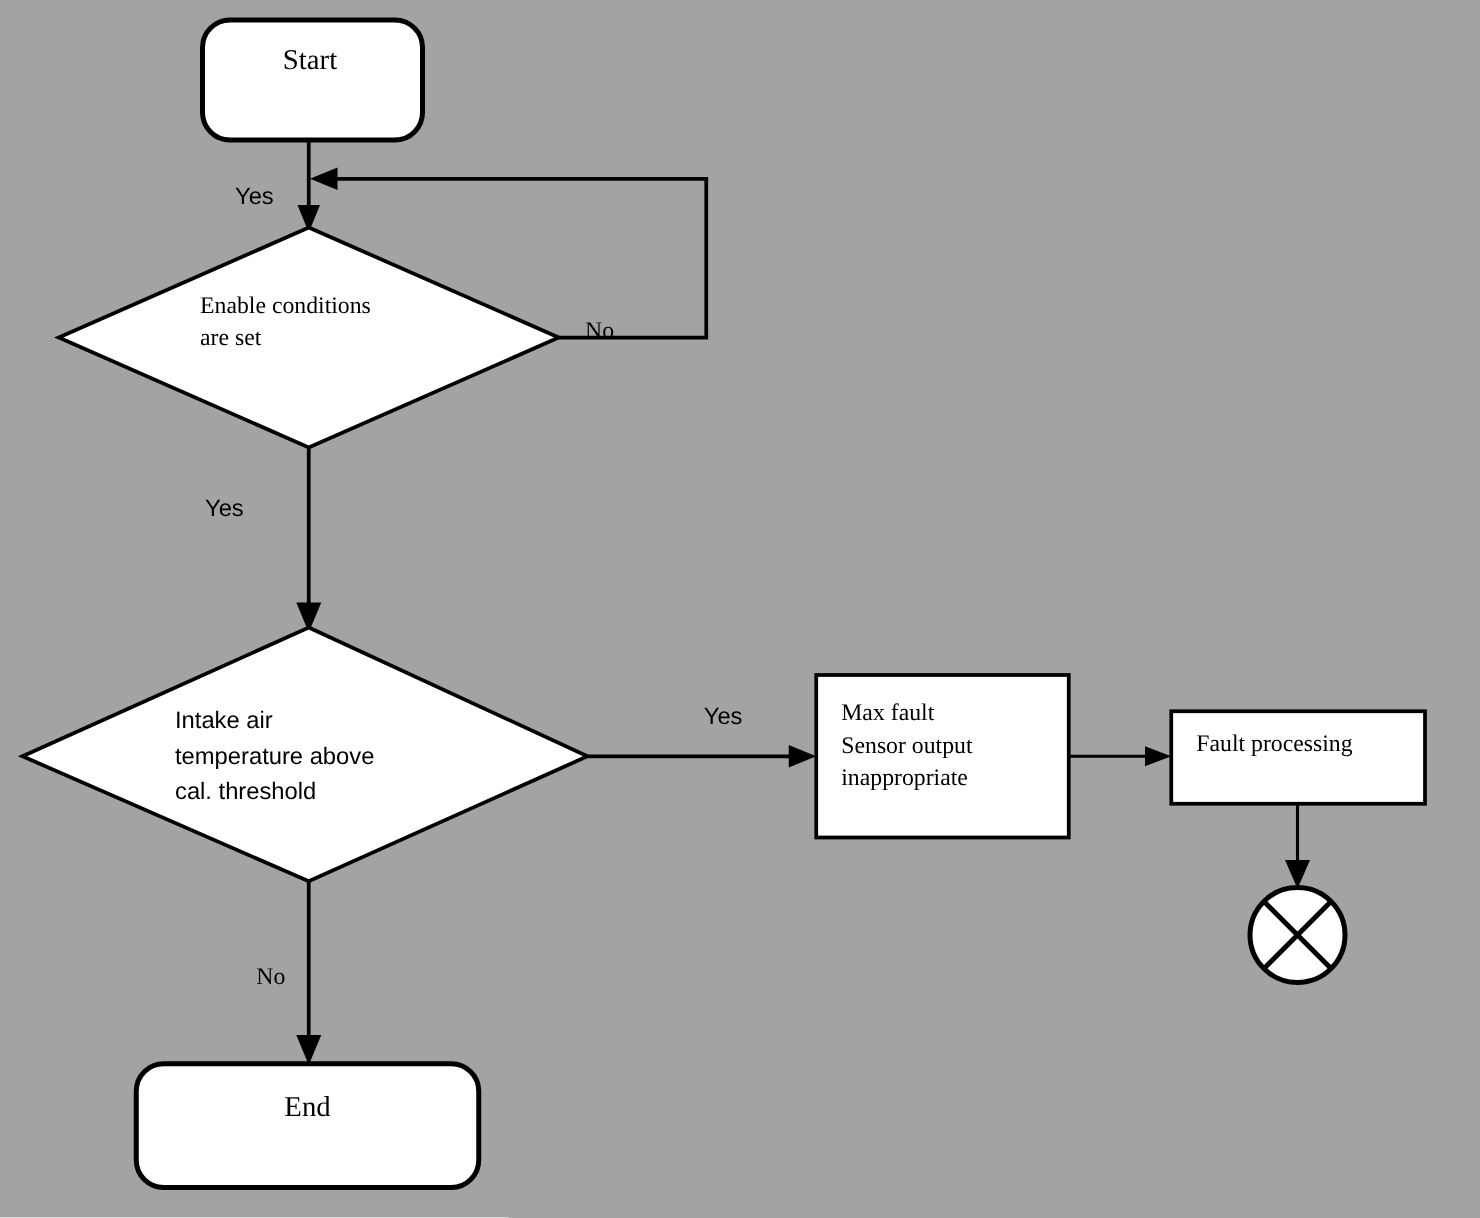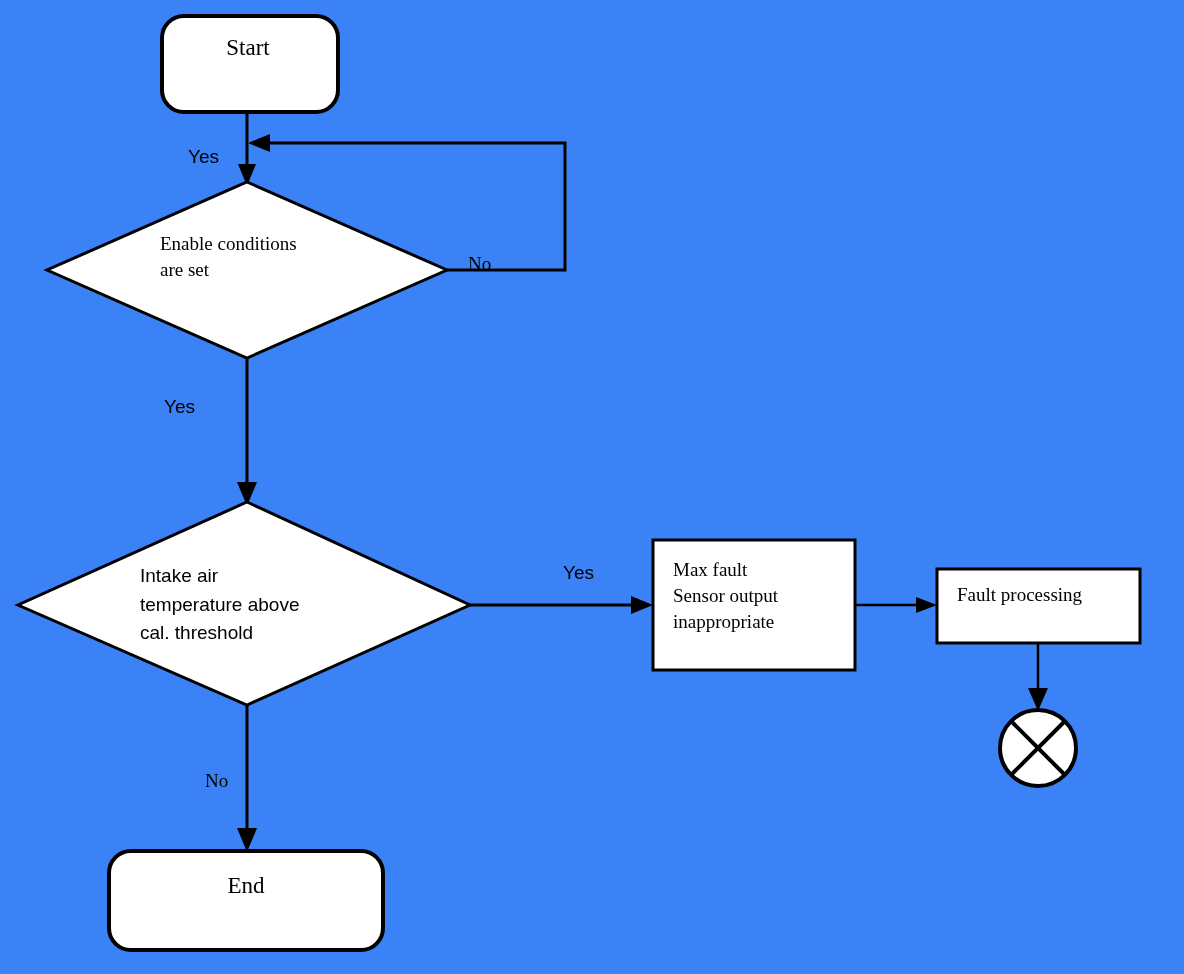--- a/index.html
+++ b/index.html
@@ -4,21 +4,21 @@
 <style>
   html, body {
     margin: 0;
     padding: 0;
     background: #ffffff;
   }
   #diagram-root {
     position: relative;
     width: 1184px;
     height: 974px;
-    background: #3b82f6;
+    background: #a3a3a3;
     overflow: hidden;
     font-family: "Liberation Serif", serif;
   }
   svg.flow {
     display: block;
     width: 1184px;
     height: 974px;
   }
   .shape-stroke {
     fill: #ffffff;

